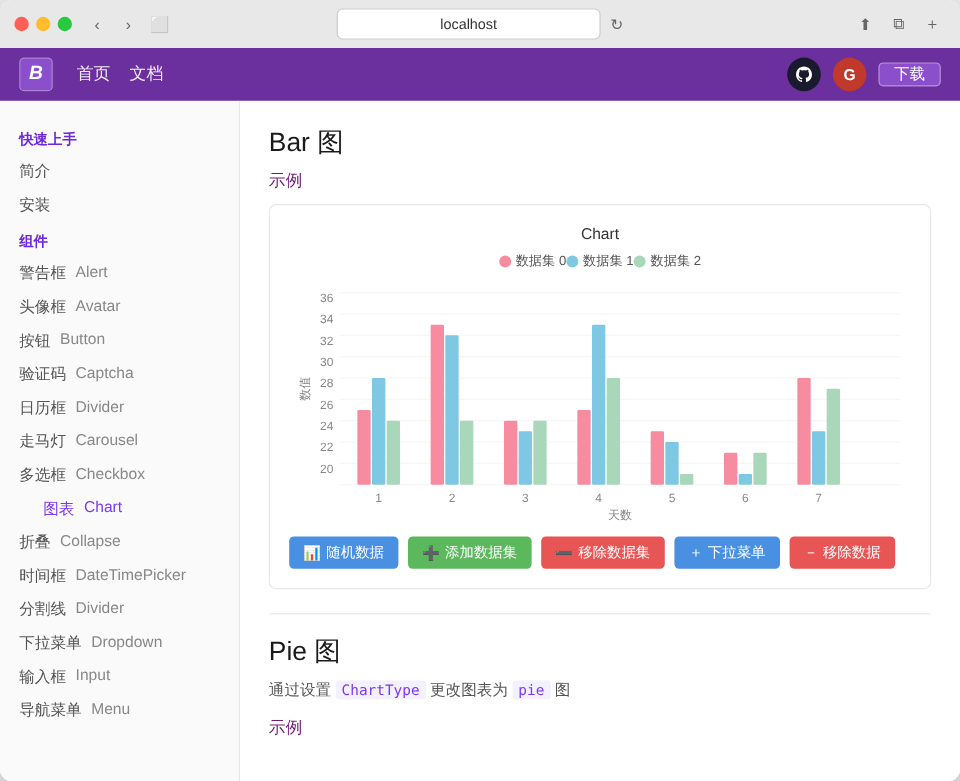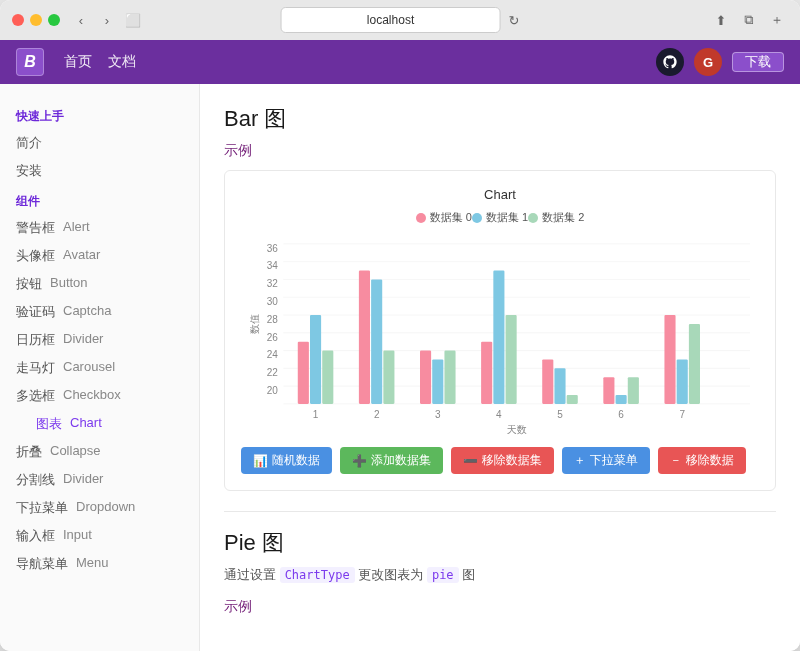--- a/index.html
+++ b/index.html
@@ -156,20 +156,24 @@
           <span class="zh">多选框</span>
           <span class="en">Checkbox</span>
         </div>
       <div class="sidebar-item active">
           <span class="zh" style="color:#7c3aed;">图表</span>
           <span class="en">Chart</span>
         </div>
       <div class="sidebar-item">
           <span class="zh">折叠</span>
           <span class="en">Collapse</span>
+        </div>
+      <div class="sidebar-item">
+          <span class="zh">时间框</span>
+          <span class="en">DateTimePicker</span>
         </div>
       <div class="sidebar-item">
           <span class="zh">分割线</span>
           <span class="en">Divider</span>
         </div>
       <div class="sidebar-item">
           <span class="zh">下拉菜单</span>
           <span class="en">Dropdown</span>
         </div>
       <div class="sidebar-item">

